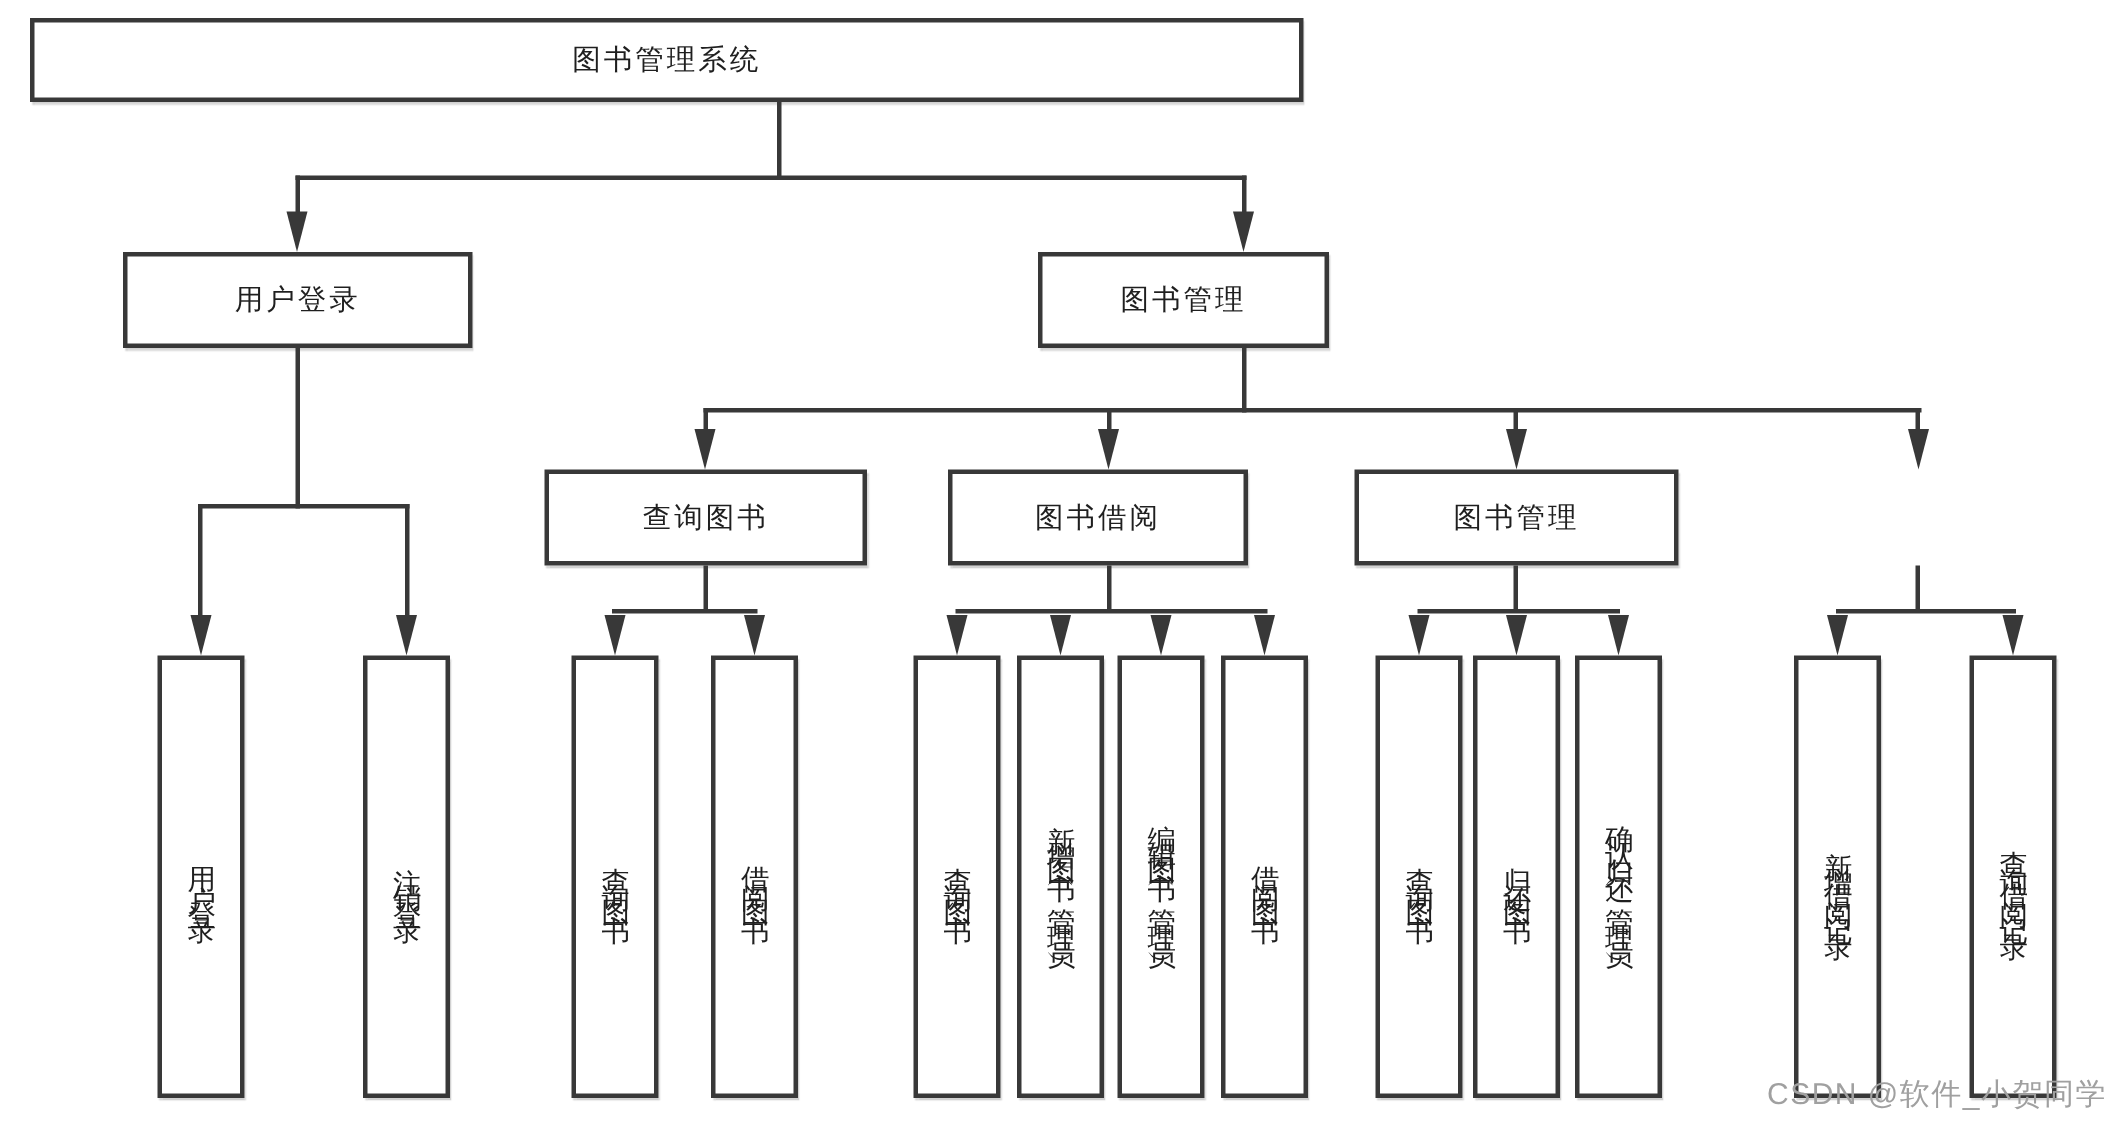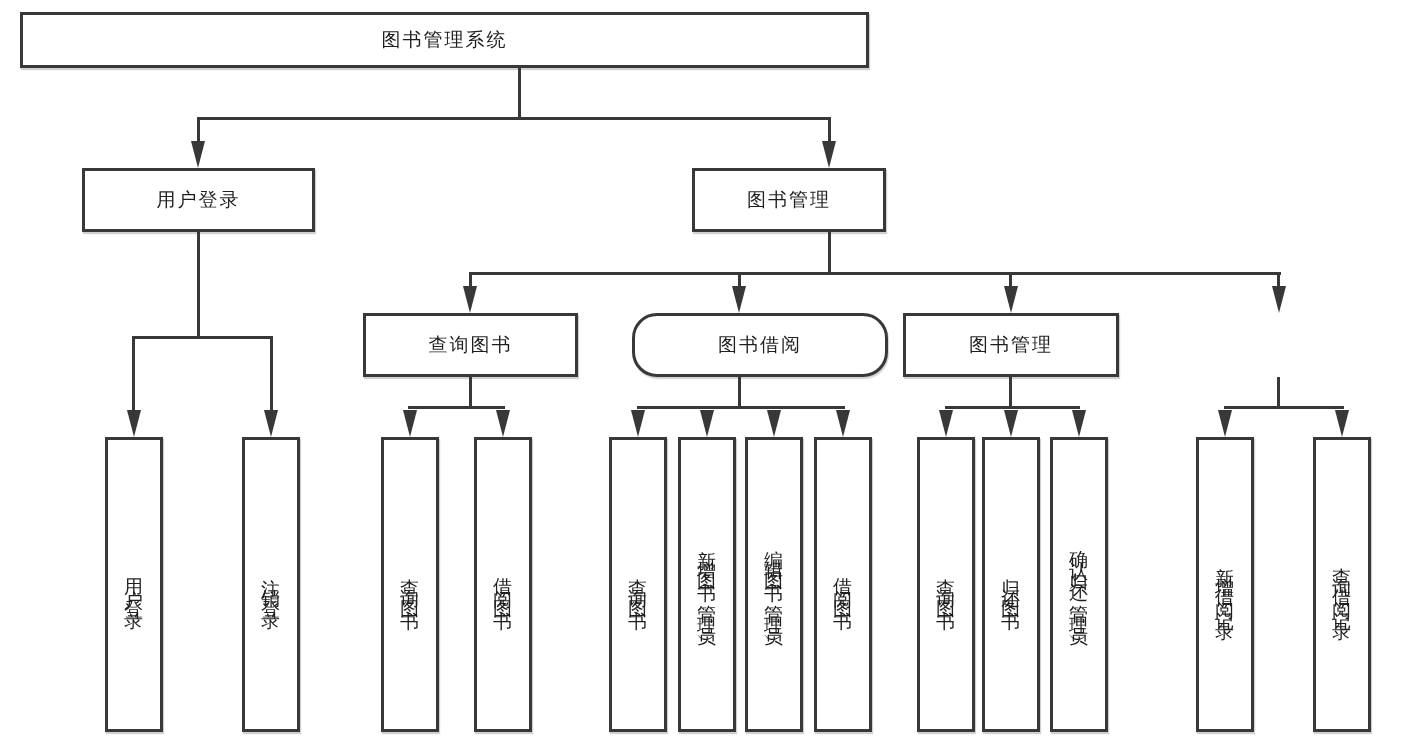--- a/index.html
+++ b/index.html
@@ -62,21 +62,21 @@
 <div class="canvas">
 
   <div class="box" style="left:20px;top:12px;width:849px;height:56px;">图书管理系统</div>
 
   <div class="box" style="left:82px;top:168px;width:233px;height:64px;">用户登录</div>
 
   <div class="box" style="left:692px;top:168px;width:194px;height:64px;text-align:center;">图书管理</div>
 
   <div class="box" style="left:363px;top:313px;width:215px;height:64px;">查询图书</div>
 
-  <div class="box" style="left:632px;top:313px;width:256px;height:64px;border-radius:25px;">图书借阅</div>
+  <div class="box" style="left:632px;top:313px;width:200px;height:64px;">图书借阅</div>
 
   <div class="box" style="left:903px;top:313px;width:216px;height:64px;">图书管理</div>
 
 
   <div class="box leaf" style="left:105px;top:437px;width:58px;height:295px;">用户登录</div>
   <div class="box leaf" style="left:242px;top:437px;width:58px;height:295px;">注销登录</div>
 
   <div class="box leaf" style="left:381px;top:437px;width:58px;height:295px;">查询图书</div>
   <div class="box leaf" style="left:474px;top:437px;width:58px;height:295px;">借阅图书</div>
 
@@ -133,14 +133,15 @@
   <div class="hline" style="left:945px;top:406px;width:135px;"></div>
   <div class="arrow" style="left:939px;top:410px;"></div>
   <div class="arrow" style="left:1004px;top:410px;"></div>
   <div class="arrow" style="left:1072px;top:410px;"></div>
 
   <div class="vline" style="left:1277px;top:377px;height:30px;"></div>
   <div class="hline" style="left:1224px;top:406px;width:120px;"></div>
   <div class="arrow" style="left:1218px;top:410px;"></div>
   <div class="arrow" style="left:1335px;top:410px;"></div>
 
+  <div class="watermark">CSDN @软件_小贺同学</div>
 
 </div>
 
 </body></html>

